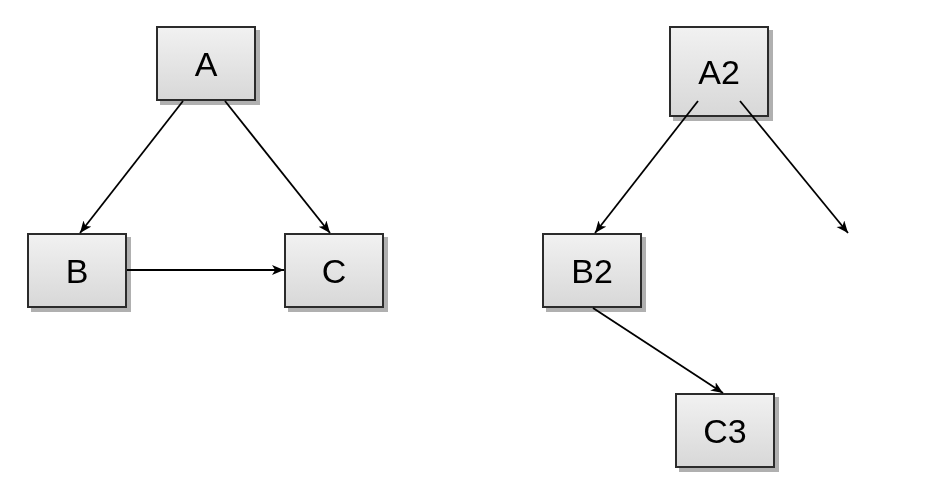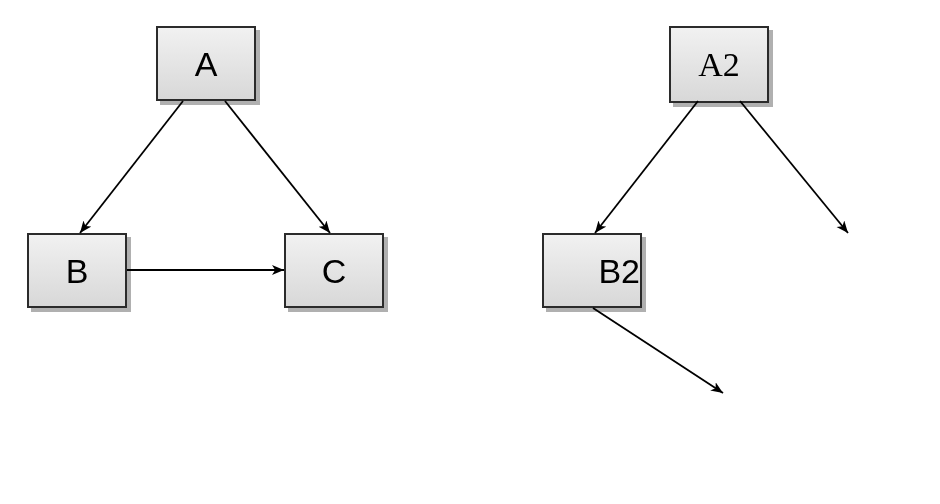--- a/index.html
+++ b/index.html
@@ -42,25 +42,28 @@
   <div class="nodes-layer">
       <div class="node" style="left: 156px; top: 26px; width: 100px; height: 75px;">
         <span class="node-label">A</span>
       </div>
       <div class="node" style="left: 27px; top: 233px; width: 100px; height: 75px;">
         <span class="node-label">B</span>
       </div>
       <div class="node" style="left: 284px; top: 233px; width: 100px; height: 75px;">
         <span class="node-label">C</span>
       </div>
-      <div class="node" style="left: 669px; top: 26px; width: 100px; height: 77px; font-family: Liberation Serif, serif;">
+      <div class="node" style="left: 669px; top: 26px; width: 100px; height: 91px;">
         <span class="node-label">A2</span>
       </div>
-      <div class="node" style="left: 542px; top: 233px; width: 100px; height: 75px; justify-content: flex-end;">
+      <div class="node" style="left: 542px; top: 233px; width: 100px; height: 75px;">
         <span class="node-label">B2</span>
+      </div>
+      <div class="node" style="left: 675px; top: 393px; width: 100px; height: 75px;">
+        <span class="node-label">C3</span>
       </div>
     </div>
   <svg class="edges-layer" xmlns="http://www.w3.org/2000/svg" width="940" height="504">
     <defs>
       <marker id="arrowhead" markerUnits="userSpaceOnUse" markerWidth="14" markerHeight="12" refX="12" refY="5" orient="auto">
         <path d="M0,0 L12,5 L0,10 L3.2,5 Z" fill="#000000"></path>
       </marker>
     </defs>
   <line x1="183" y1="101" x2="80" y2="233" marker-end="url(#arrowhead)"></line>
       <line x1="225" y1="101" x2="330" y2="233" marker-end="url(#arrowhead)"></line>

